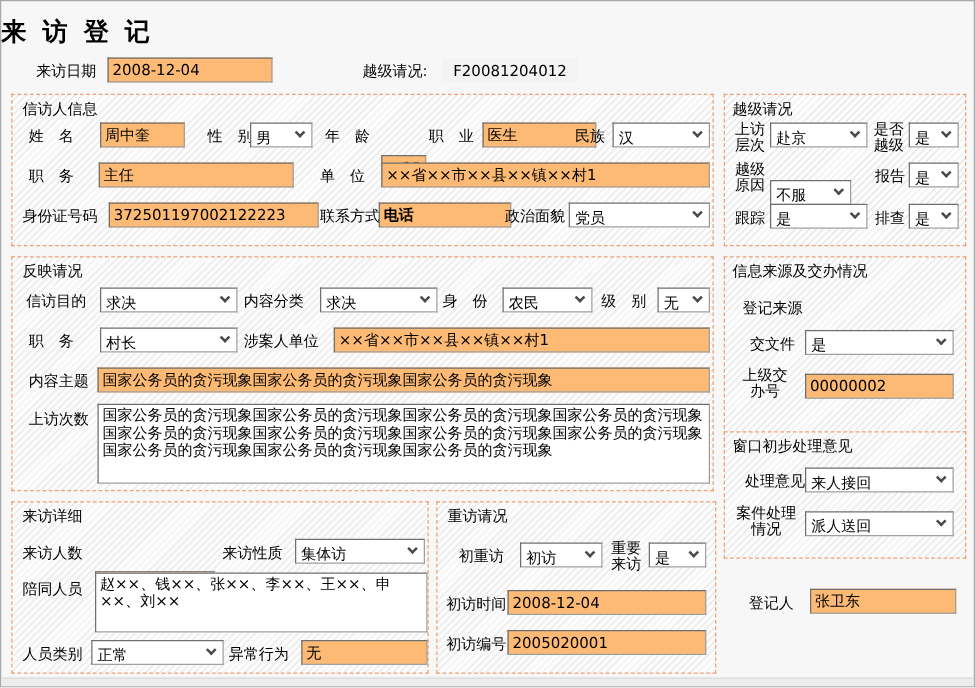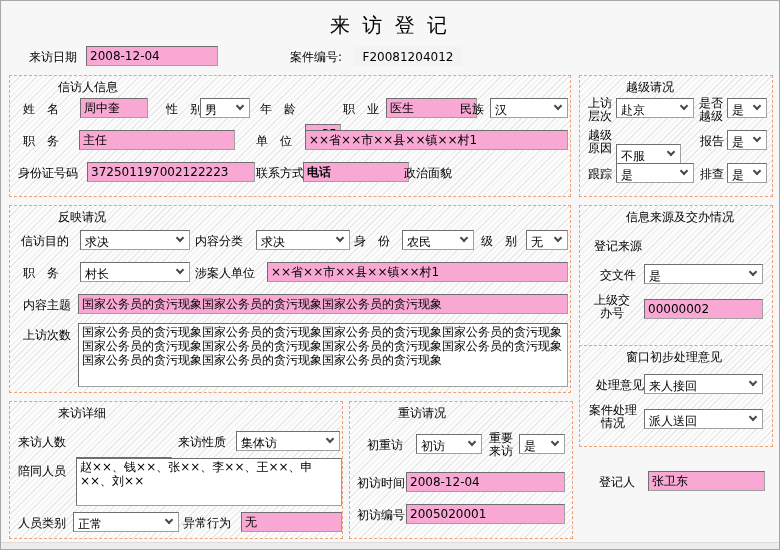--- a/index.html
+++ b/index.html
@@ -7,39 +7,39 @@
   body {
     font-family: "DejaVu Sans", "Liberation Sans", sans-serif;
     font-size: 12px; color: #000; background: #fff;
   }
   .window {
     position: relative; width: 780px; height: 550px;
     background: #f7f7f7; border: 1px solid #a8a8a8; overflow: hidden;
   }
   .title {
     position: absolute; top: 11px; left: 0; width: 100%;
-    text-align: center; font-size: 20px; font-weight: normal;
+    text-align: left; font-size: 20px; font-weight: bold;
     letter-spacing: 3px; white-space: pre;
   }
   .lbl { position: absolute; white-space: pre; line-height: 14px; }
   .lbl2 {
     position: absolute; white-space: pre-line; line-height: 13px;
     text-align: center; font-size: 12px;
   }
   .panel {
     position: absolute;
     border: 1px dashed #f0a075;
     background: repeating-linear-gradient(135deg,
       #fcfcfc 0px, #fcfcfc 3px, #e9e9e9 3px, #e9e9e9 4px);
   }
-  .ptitle { position: absolute; top: 3px; white-space: pre; margin-left: 40px; }
+  .ptitle { position: absolute; top: 3px; white-space: pre; }
   .tin {
     position: absolute; height: 20px;
     border: 1px solid #a0a0a0; border-top-color: #6f6f6f; border-left-color: #6f6f6f;
-    background: #f9a8d4; font: 12px "DejaVu Sans", sans-serif; padding: 0 3px;
+    background: #fdba74; font: 12px "DejaVu Sans", sans-serif; padding: 0 3px;
   }
   .tin.num { text-align: right; margin-top: 26px; }
   .ta {
     position: absolute;
     border: 1px solid #a0a0a0; border-top-color: #6f6f6f; border-left-color: #6f6f6f;
     background: #fff; font: 12px/14px "DejaVu Sans", sans-serif;
     padding: 1px 3px; resize: none; overflow: hidden;
   }
   .combo {
     position: absolute; height: 20px;
@@ -63,21 +63,21 @@
 </style>
 </head>
 <body>
 
 <div class="window">
 
   <div class="title">来 访 登 记</div>
 
   <span class="lbl" style="left:28px;top:49px">来访日期</span>
   <input class="tin" style="left: 85px; top: 45px; width: 132px;" value="2008-12-04">
-  <span class="lbl" style="left:289px;top:49px">案件编号:</span>
+  <span class="lbl" style="left:289px;top:49px">越级请况:</span>
   <div class="flat" style="left:353px;top:46px;width:108px">F20081204012</div>
 
   <div class="panel" style="left:8px;top:74px;width:562px;height:122px">
     <span class="ptitle" style="left:8px">信访人信息</span>
 
     <span class="lbl" style="left:13px;top:26px">姓　名</span>
     <input class="tin" style="left: 70px; top: 22px; width: 68px;" value="周中奎">
     <span class="lbl" style="left:156px;top:26px">性　别</span>
     <div class="combo" style="left:190px;top:22px;width:50px">
       <span class="cval">男</span>
@@ -96,20 +96,24 @@
     <span class="lbl" style="left:13px;top:58px">职　务</span>
     <input class="tin" style="left: 69px; top: 54px; width: 156px;" value="主任">
     <span class="lbl" style="left:246px;top:58px">单　位</span>
     <input class="tin" style="left: 295px; top: 54px; width: 263px;" value="××省××市××县××镇××村1">
 
     <span class="lbl" style="left:8px;top:90px">身份证号码</span>
     <input class="tin" style="left: 77px; top: 86px; width: 168px;" value="372501197002122223">
     <span class="lbl" style="left:246px;top:90px">联系方式</span>
     <input class="tin" style="left: 293px; top: 86px; width: 106px; font-weight: bold;" value="电话">
     <span class="lbl" style="left:394px;top:90px">政治面貌</span>
+    <div class="combo" style="left:445px;top:86px;width:113px">
+      <span class="cval">党员</span>
+      <span class="cv"></span>
+    </div>
   </div>
 
   <div class="panel" style="left:578px;top:74px;width:194px;height:122px">
     <span class="ptitle" style="left:6px">越级请况</span>
 
     <span class="lbl2" style="left:5px;top:21px;width:30px">上访
 层次</span>
     <div class="combo" style="left:36px;top:22px;width:78px">
       <span class="cval">赴京</span>
       <span class="cv"></span>

